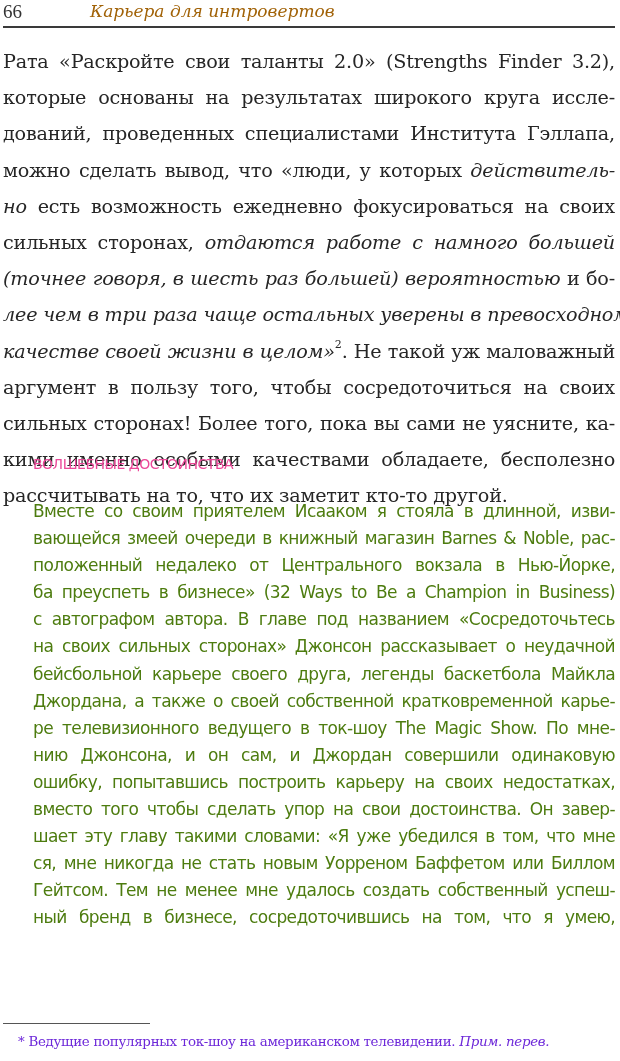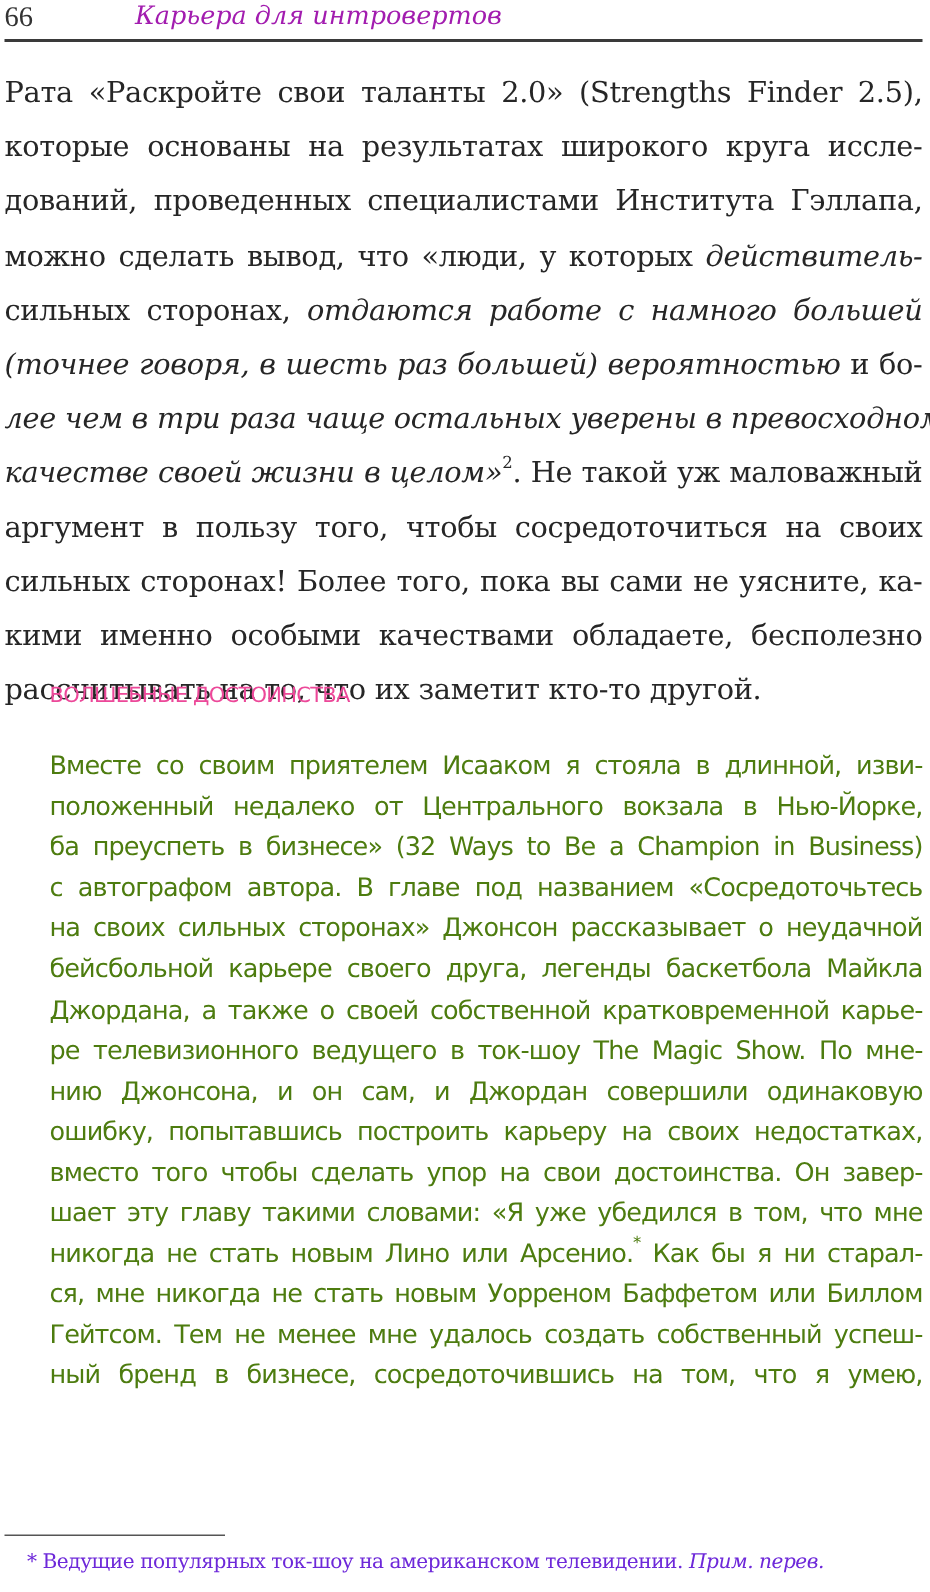--- a/index.html
+++ b/index.html
@@ -1,21 +1,21 @@
 <!DOCTYPE html>
 <html><head>
   <meta charset="utf-8">
   <style>
     html, body { margin: 0; padding: 0; background: #ffffff; }
     body { width: 620px; height: 1061px; position: relative; overflow: hidden; color: #2a2a2a; }
     .page { position: absolute; left: 0; top: 0; width: 620px; height: 1061px; padding-left: 32px; }
 
     .header { position: absolute; left: 3px; top: 0; width: 612px; height: 27px; }
     .page-num { position: absolute; left: 0; top: 1px; font-family: "Liberation Serif", serif; font-size: 19px; color: #333; }
-    .running-title { position: absolute; left: 87px; top: 1px; font-family: "DejaVu Serif", serif; font-style: italic; font-size: 17px; color: #a21caf; }
+    .running-title { position: absolute; left: 87px; top: 1px; font-family: "DejaVu Serif", serif; font-style: italic; font-size: 17px; color: #a16207; }
     .header-rule { position: absolute; left: 3px; top: 26px; width: 612px; height: 2px; background: #3a3a3a; }
 
     .main-text {
       position: absolute; left: 3px; top: 44px; width: 612px;
       font-family: "DejaVu Serif", serif; font-size: 19.2px; line-height: 36.2px;
       text-align: justify; color: #262626; letter-spacing: -0.2px;
     }
     .main-text .line { display: block; height: 36.2px; white-space: nowrap; text-align-last: justify; }
     .main-text .line.last { text-align-last: left; }
     .it { font-style: italic; margin-top: 18px; }
@@ -45,50 +45,51 @@
 
 <div class="page">
 
   <div class="header">
     <span class="page-num">66</span>
     <span class="running-title">Карьера для интровертов</span>
   </div>
   <div class="header-rule"></div>
 
   <div class="main-text" id="main-text">
-      <span class="line"><span>Рата «Раскройте свои таланты 2.0» (Strengths Finder 2.5),</span></span>
+      <span class="line"><span>Рата «Раскройте свои таланты 2.0» (Strengths Finder 3.2),</span></span>
       <span class="line"><span>которые основаны на результатах широкого круга иссле-</span></span>
       <span class="line"><span>дований, проведенных специалистами Института Гэллапа,</span></span>
       <span class="line"><span>можно сделать вывод, что «люди, у которых </span><span class="it">действитель-</span></span>
+      <span class="line"><span class="it">но</span><span> есть возможность ежедневно фокусироваться на своих</span></span>
       <span class="line"><span>сильных сторонах, </span><span class="it">отдаются работе с намного большей</span></span>
       <span class="line"><span class="it">(точнее говоря, в шесть раз большей) вероятностью</span><span> и бо-</span></span>
       <span class="line"><span class="it">лее чем в три раза чаще остальных уверены в превосходном</span></span>
       <span class="line"><span class="it">качестве своей жизни в целом»</span><sup>2</sup><span>. Не такой уж маловажный</span></span>
       <span class="line"><span>аргумент в пользу того, чтобы сосредоточиться на своих</span></span>
       <span class="line"><span>сильных сторонах! Более того, пока вы сами не уясните, ка-</span></span>
       <span class="line"><span>кими именно особыми качествами обладаете, бесполезно</span></span>
       <span class="line last"><span>рассчитывать на то, что их заметит кто-то другой.</span></span>
     </div>
 
   <div class="section-heading">ВОЛШЕБНЫЕ ДОСТОИНСТВА</div>
 
   <div class="inset-text" id="inset-text">
       <span class="line"><span>Вместе со своим приятелем Исааком я стояла в длинной, изви-</span></span>
+      <span class="line"><span>вающейся змеей очереди в книжный магазин Barnes &amp; Noble, рас-</span></span>
       <span class="line"><span>положенный недалеко от Центрального вокзала в Нью-Йорке,</span></span>
       <span class="line"><span>ба преуспеть в бизнесе» (32 Ways to Be a Champion in Business)</span></span>
       <span class="line"><span>с автографом автора. В главе под названием «Сосредоточьтесь</span></span>
       <span class="line"><span>на своих сильных сторонах» Джонсон рассказывает о неудачной</span></span>
       <span class="line"><span>бейсбольной карьере своего друга, легенды баскетбола Майкла</span></span>
       <span class="line"><span>Джордана, а также о своей собственной кратковременной карье-</span></span>
       <span class="line"><span>ре телевизионного ведущего в ток-шоу The Magic Show. По мне-</span></span>
       <span class="line"><span>нию Джонсона, и он сам, и Джордан совершили одинаковую</span></span>
       <span class="line"><span>ошибку, попытавшись построить карьеру на своих недостатках,</span></span>
       <span class="line"><span>вместо того чтобы сделать упор на свои достоинства. Он завер-</span></span>
       <span class="line"><span>шает эту главу такими словами: «Я уже убедился в том, что мне</span></span>
-      <span class="line"><span>никогда не стать новым Лино или Арсенио.</span><sup>*</sup><span> Как бы я ни старал-</span></span>
       <span class="line"><span>ся, мне никогда не стать новым Уорреном Баффетом или Биллом</span></span>
       <span class="line"><span>Гейтсом. Тем не менее мне удалось создать собственный успеш-</span></span>
       <span class="line"><span>ный бренд в бизнесе, сосредоточившись на том, что я умею,</span></span>
     </div>
 
   <div class="footnote-rule"></div>
   <div class="footnote">
     <span>*</span>
     <span>Ведущие популярных ток-шоу на американском телевидении.</span>
     <span class="it">Прим. перев.</span>

